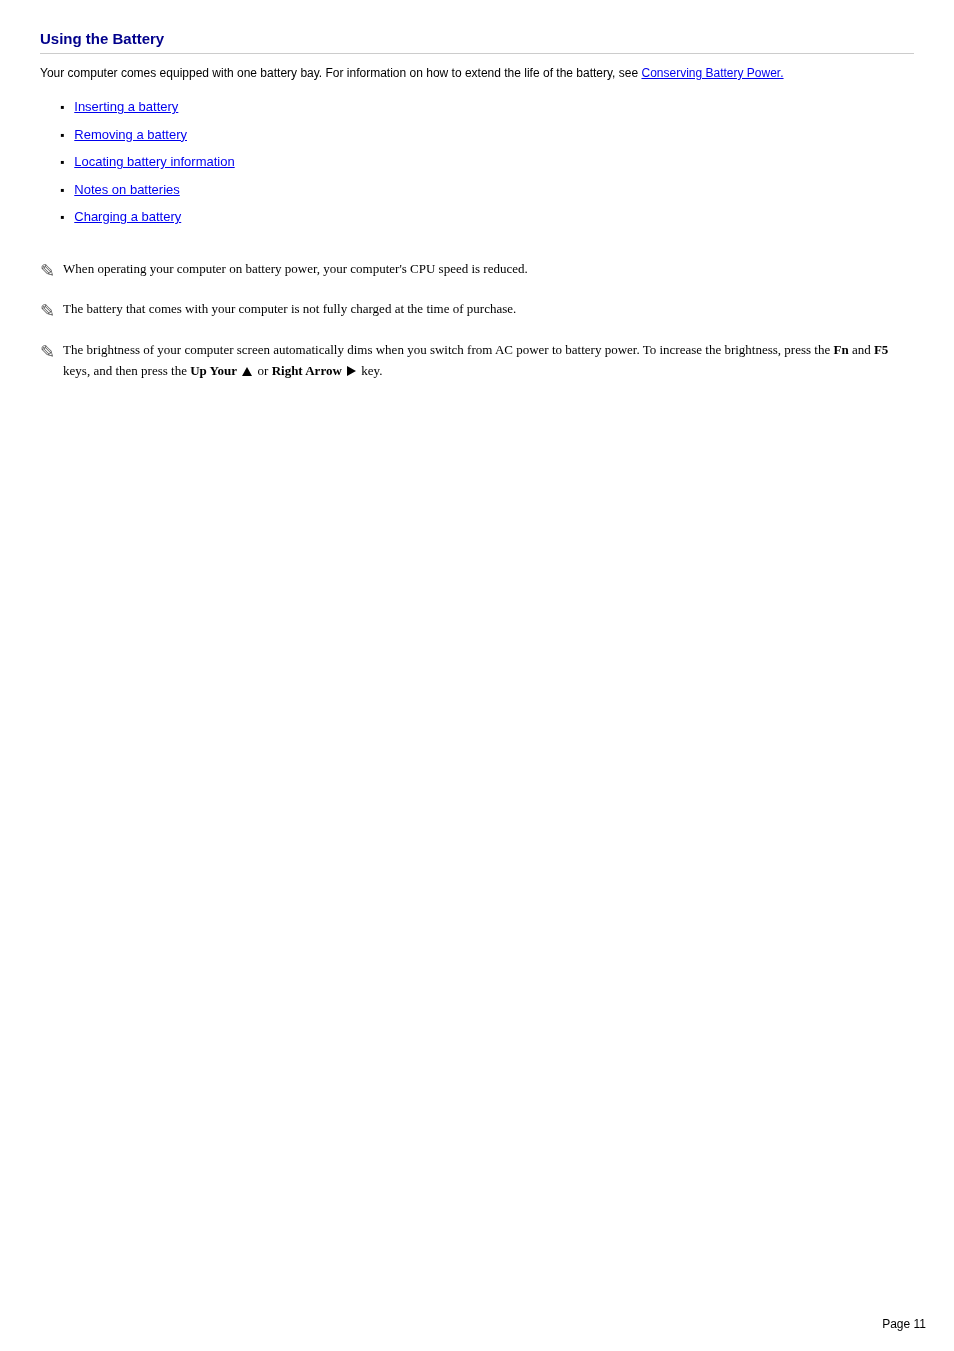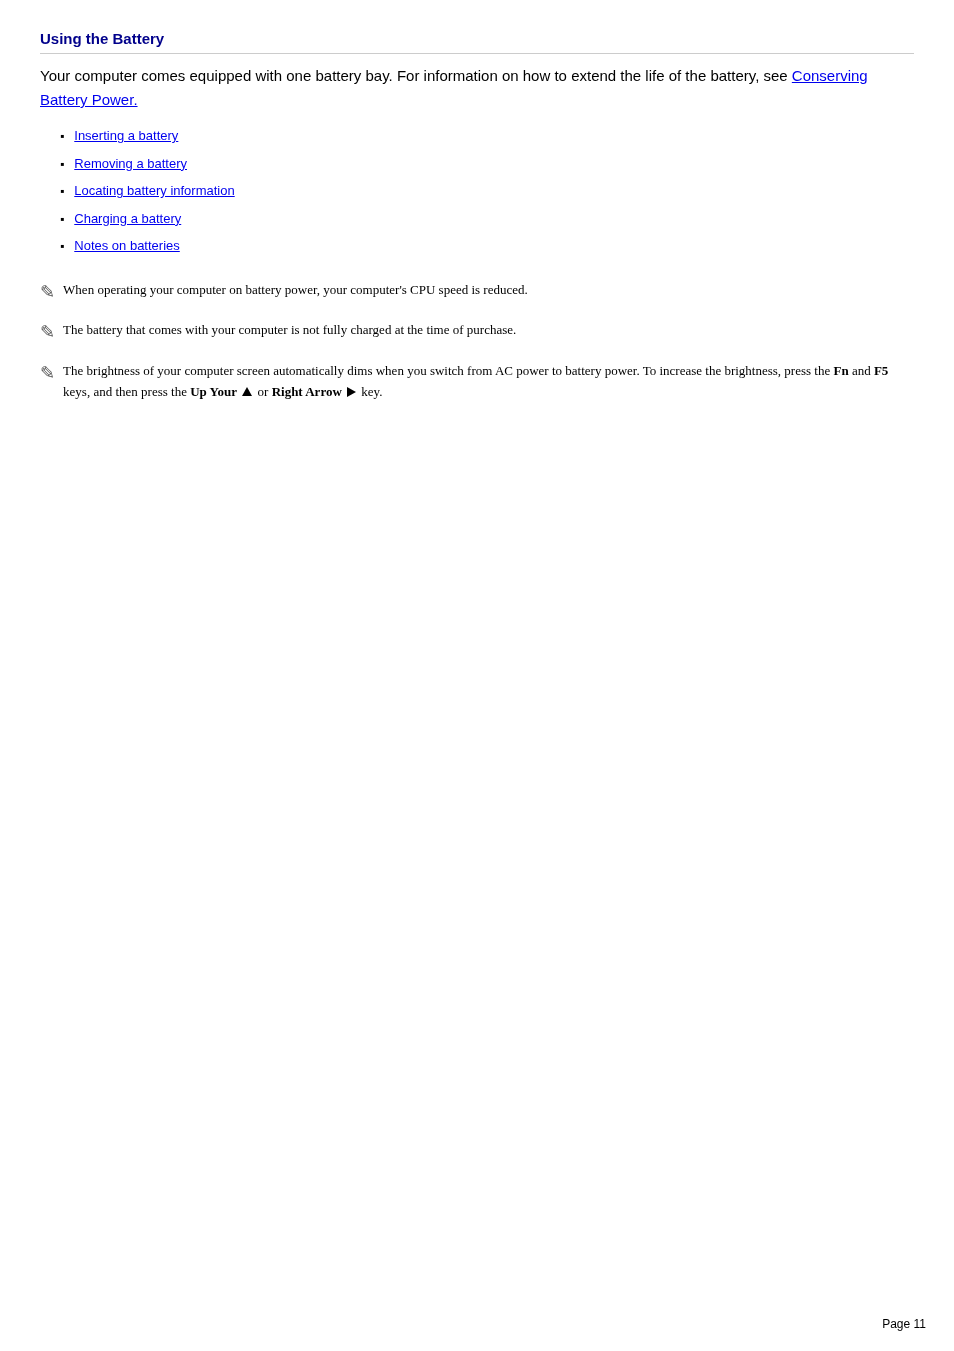--- a/index.html
+++ b/index.html
@@ -27,36 +27,36 @@
       font-size: 15px;
       font-weight: bold;
       color: #00008B;
       margin-bottom: 8px;
       padding-bottom: 6px;
       border-bottom: 1px solid #ccc;
       display: block;
     }
 
     .intro-text {
-      font-size: 15px;
+      font-size: 12px;
       line-height: 1.6;
       margin-top: 10px;
       margin-bottom: 14px;
     }
 
     .intro-link {
       color: #0000EE;
       text-decoration: underline;
       cursor: pointer;
     }
 
     .bullet-list {
       list-style: none;
       margin-left: 20px;
-      margin-bottom: 24px;
+      margin-bottom: 32px;
     }
 
     .bullet-list li {
       margin-bottom: 8px;
       display: flex;
       align-items: flex-start;
       line-height: 1.5;
     }
 
     .bullet-list li::before {
@@ -149,24 +149,24 @@
     <li>
       <a href="#">Inserting a battery</a>
     </li>
     <li>
       <a href="#">Removing a battery</a>
     </li>
     <li>
       <a href="#">Locating battery information</a>
     </li>
     <li>
-      <a href="#">Charging a battery</a>
+      <a href="#">Notes on batteries</a>
     </li>
     <li>
-      <a href="#">Notes on batteries</a>
+      <a href="#">Charging a battery</a>
     </li>
   </ul>
 
   <div class="note-block">
     <span class="note-icon">✎</span>
     <span class="note-text">When operating your computer on battery power, your computer's CPU speed is reduced.</span>
   </div>
 
   <div class="note-block">
     <span class="note-icon">✎</span>

